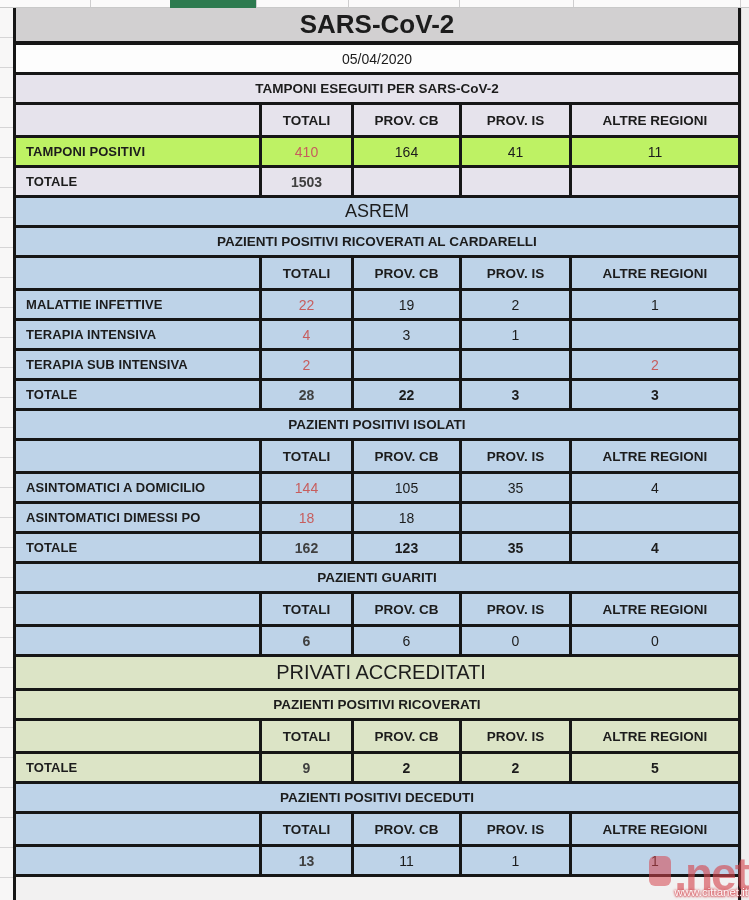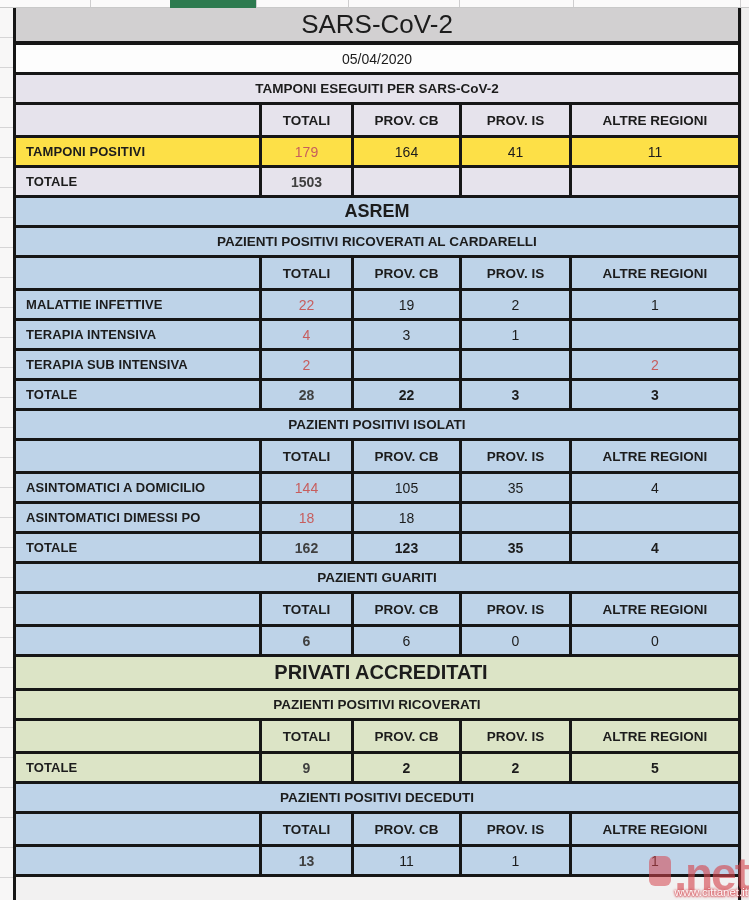--- a/index.html
+++ b/index.html
@@ -18,24 +18,24 @@
   }
   .rightstrip{position:absolute;left:741px;top:8px;width:8px;height:892px;background:#efeeee;border-left:1px solid #dddcdc;box-sizing:border-box;}
 
   
   .sheet{
     position:absolute;left:13px;top:8px;width:728px;height:892px;overflow:hidden;
     border-left:3px solid #161616;border-right:3px solid #161616;box-sizing:border-box;
   }
   .row{display:flex;align-items:stretch;border-bottom:3px solid #161616;box-sizing:border-box;background:#fff;}
   .row.full{align-items:center;justify-content:center;text-align:center;}
-  .k-title{height:37px;font-size:26px;font-weight:400;border-bottom-width:4px;}
+  .k-title{height:37px;font-size:26px;font-weight:700;border-bottom-width:4px;}
   .k-subtitle{height:30px;font-size:14px;font-weight:400;}
   .k-section{height:30px;font-size:13.5px;font-weight:700;}
-  .k-bigsection{height:30px;font-size:18px;font-weight:700;}
+  .k-bigsection{height:30px;font-size:18px;font-weight:400;}
   .k-bigsection.tall{height:34px;font-size:20px;}
   .k-colheader{height:33px;}
   .k-data{height:30px;}
   .cell{
     display:flex;align-items:center;justify-content:center;
     border-left:3px solid #161616;box-sizing:border-box;font-size:14px;overflow:hidden;
   }
   .cell.c0{border-left:none;justify-content:flex-start;padding-left:10px;font-weight:700;font-size:13px;letter-spacing:0.1px;}
   .c0{width:243px;}.c1{width:92px;}.c2{width:108px;}.c3{width:110px;}.c4{flex:1;}
   .hdr{font-weight:700;font-size:13.5px;}
@@ -74,23 +74,23 @@
       <div class="row k-title full" style="background: rgb(210, 208, 209);">SARS-CoV-2</div>
       <div class="row k-subtitle full" style="background: rgb(253, 253, 253);">05/04/2020</div>
       <div class="row k-section full" style="background: rgb(230, 227, 236);">TAMPONI ESEGUITI PER SARS-CoV-2</div>
       <div class="row k-colheader" style="background: rgb(230, 227, 236);">
         <div class="cell c0"></div>
         <div class="cell c1 hdr">TOTALI</div>
         <div class="cell c2 hdr">PROV. CB</div>
         <div class="cell c3 hdr">PROV. IS</div>
         <div class="cell c4 hdr">ALTRE REGIONI</div>
       </div>
-      <div class="row k-data" style="background: #fde047; justify-content: center;">
+      <div class="row k-data" style="background: #bef264; justify-content: center;">
         <div class="cell c0">TAMPONI POSITIVI</div>
-        <div class="cell c1 red">179</div>
+        <div class="cell c1 red">410</div>
         <div class="cell c2">164</div>
         <div class="cell c3">41</div>
         <div class="cell c4">11</div>
       </div>
       <div class="row k-data" style="background: rgb(230, 227, 236);">
         <div class="cell c0">TOTALE</div>
         <div class="cell c1 redb">1503</div>
         <div class="cell c2"></div>
         <div class="cell c3"></div>
         <div class="cell c4"></div>

